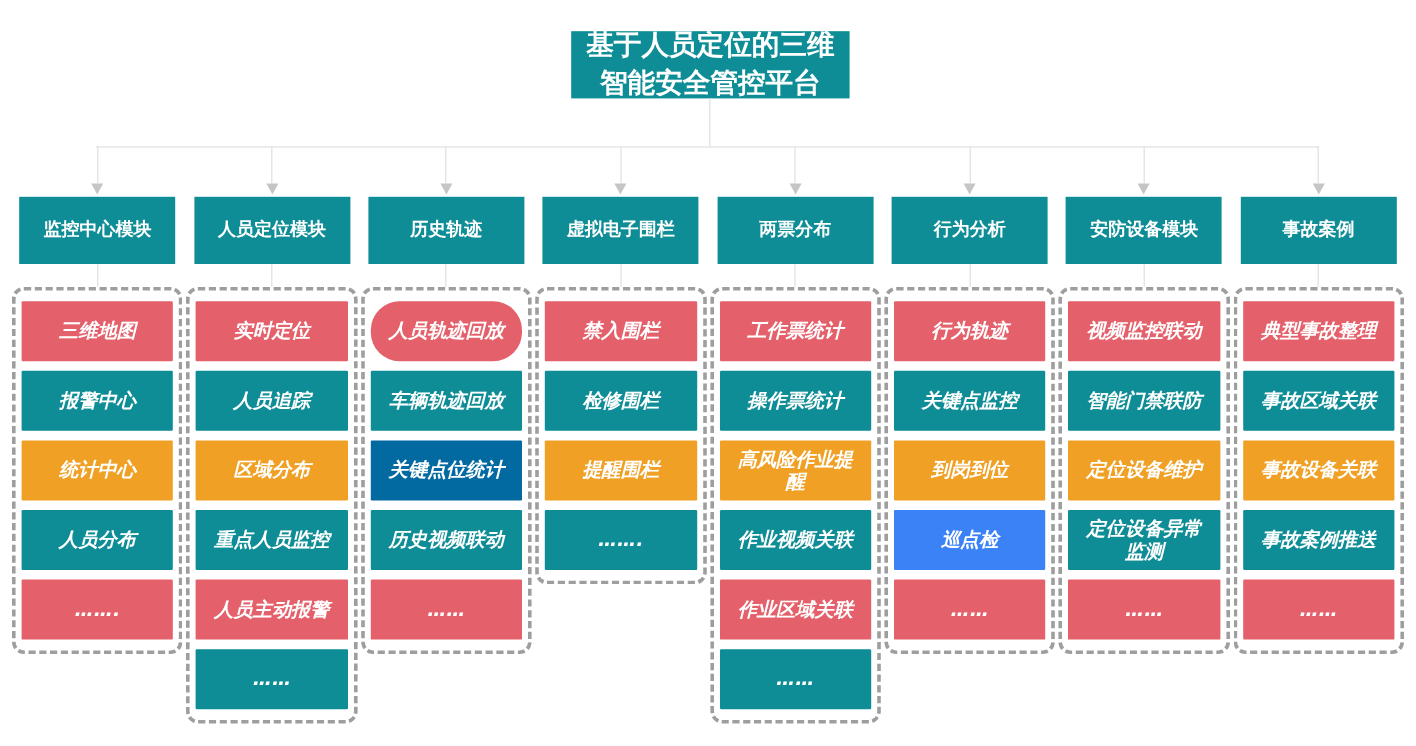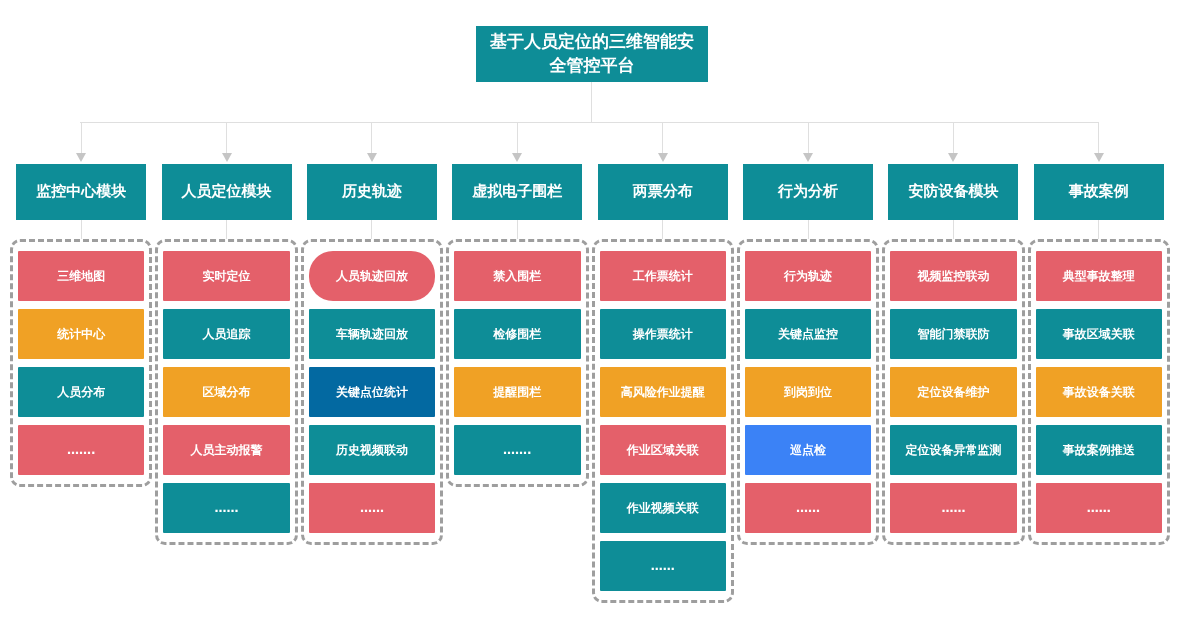--- a/index.html
+++ b/index.html
@@ -6,21 +6,21 @@
     --teal:#0E8D97; --red:#E4606A; --orange:#F0A125;
     --connector:#DFDFDF; --arrow:#C5C5C5; --dash:#9E9E9E;
   }
   html,body{margin:0;padding:0;}
   body{
     width:1180px;height:622px;position:relative;background:#ffffff;
     font-family:"DejaVu Sans","Liberation Sans",sans-serif;overflow:hidden;
   }
   .root-box{
     position:absolute;left:476px;top:26px;width:232px;height:56px;
-    background:var(--teal);color:#fff;font-weight:bold;font-size:17px;
+    background:var(--teal);color:#fff;font-weight:bold;font-size:23px;
     display:flex;align-items:center;justify-content:center;text-align:center;
     line-height:1.4;padding:0 12px;box-sizing:border-box;
   }
   .root-stub{position:absolute;left:591px;top:82px;width:1px;height:40px;background:var(--connector);}
   .h-line{position:absolute;left:80px;top:122px;width:1019px;height:1px;background:var(--connector);}
   .columns{position:absolute;left:10px;top:122px;width:1160px;display:flex;gap:3px;}
   .column{flex:1;display:flex;flex-direction:column;align-items:center;min-width:0;}
   .drop-line{width:1px;height:31px;background:var(--connector);}
   .arrow-down{
     width:0;height:0;border-left:5px solid transparent;border-right:5px solid transparent;
@@ -31,55 +31,57 @@
     color:#fff;font-weight:bold;font-size:15px;display:flex;align-items:center;
     justify-content:center;text-align:center;line-height:1.3;flex:none;
   }
   .header-stub{width:1px;height:19px;background:var(--connector);}
   .dashed-box{
     width:100%;box-sizing:border-box;border:3px dashed var(--dash);border-radius:10px;
     padding:9px 5px;display:flex;flex-direction:column;gap:8px;
   }
   .item{
     height:50px;box-sizing:border-box;display:flex;align-items:center;justify-content:center;
-    color:#fff;font-weight:bold;font-size:12px;text-align:center;line-height:1.2;
-    padding:0 8px;border-radius:1px;
+    color:#fff;font-weight:bold;font-size:16px;text-align:center;line-height:1.2;
+    padding:0 8px;border-radius:1px;font-style:italic;
   }
 </style>
 </head>
 <body>
 
 <div class="root-box">基于人员定位的三维智能安全管控平台</div>
 <div class="root-stub"></div>
 <div class="h-line"></div>
 
 <div class="columns">
 
   <div class="column">
     <div class="drop-line"></div>
     <div class="arrow-down"></div>
     <div class="module-header">监控中心模块</div>
     <div class="header-stub"></div>
     <div class="dashed-box">
       <div class="item" style="background: rgb(228, 96, 106);">三维地图</div>
+      <div class="item" style="background: rgb(14, 141, 151);">报警中心</div>
       <div class="item" style="background: rgb(240, 161, 37);">统计中心</div>
       <div class="item" style="background: rgb(14, 141, 151);">人员分布</div>
       <div class="item" style="background: rgb(228, 96, 106);">…….</div>
     </div>
   </div>
 
   <div class="column">
     <div class="drop-line"></div>
     <div class="arrow-down"></div>
     <div class="module-header">人员定位模块</div>
     <div class="header-stub"></div>
     <div class="dashed-box">
       <div class="item" style="background: rgb(228, 96, 106);">实时定位</div>
       <div class="item" style="background: rgb(14, 141, 151);">人员追踪</div>
       <div class="item" style="background: rgb(240, 161, 37);">区域分布</div>
+      <div class="item" style="background: rgb(14, 141, 151);">重点人员监控</div>
       <div class="item" style="background: rgb(228, 96, 106);">人员主动报警</div>
       <div class="item" style="background: rgb(14, 141, 151);">……</div>
     </div>
   </div>
 
   <div class="column">
     <div class="drop-line"></div>
     <div class="arrow-down"></div>
     <div class="module-header">历史轨迹</div>
     <div class="header-stub"></div>
@@ -107,22 +109,22 @@
 
   <div class="column">
     <div class="drop-line"></div>
     <div class="arrow-down"></div>
     <div class="module-header">两票分布</div>
     <div class="header-stub"></div>
     <div class="dashed-box">
       <div class="item" style="background: rgb(228, 96, 106); text-align: right;">工作票统计</div>
       <div class="item" style="background: rgb(14, 141, 151);">操作票统计</div>
       <div class="item" style="background: rgb(240, 161, 37);">高风险作业提醒</div>
+      <div class="item" style="background: rgb(14, 141, 151);">作业视频关联</div>
       <div class="item" style="background: rgb(228, 96, 106);">作业区域关联</div>
-      <div class="item" style="background: rgb(14, 141, 151);">作业视频关联</div>
       <div class="item" style="background: rgb(14, 141, 151);">……</div>
     </div>
   </div>
 
   <div class="column">
     <div class="drop-line"></div>
     <div class="arrow-down"></div>
     <div class="module-header">行为分析</div>
     <div class="header-stub"></div>
     <div class="dashed-box">

